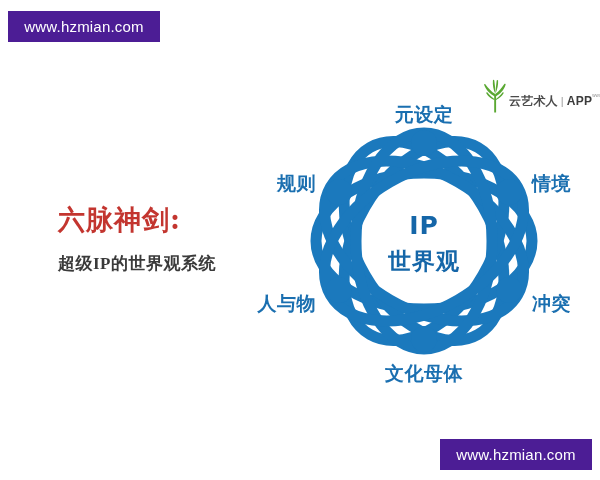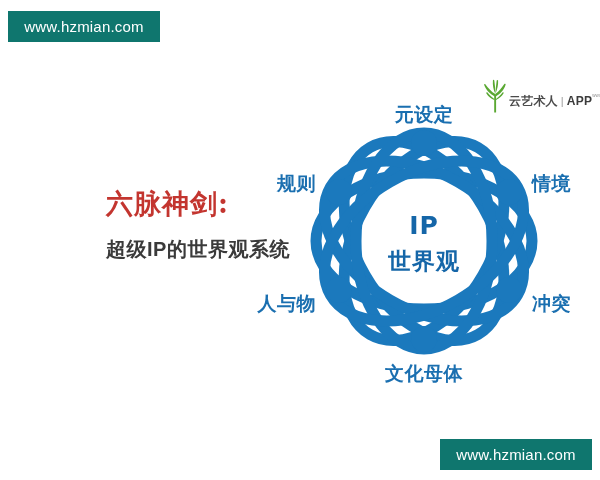--- a/index.html
+++ b/index.html
@@ -12,21 +12,21 @@
     height: 480px;
     position: relative;
     overflow: hidden;
     font-family: "Liberation Sans", sans-serif;
     background: #ffffff;
   }
 
   
   .watermark {
     position: absolute;
-    background: #0f766e;
+    background: #4c1d95;
     color: #ffffff;
     font-family: "Liberation Sans", sans-serif;
     font-size: 15px;
     letter-spacing: 0.2px;
     display: flex;
     align-items: center;
     justify-content: center;
     white-space: nowrap;
   }
   #watermark-top-left {
@@ -39,37 +39,36 @@
     left: 440px;
     top: 439px;
     width: 152px;
     height: 31px;
   }
 
   
   #headline-block {
     position: absolute;
     left: 58px;
-    top: 188px;
+    top: 204px;
     width: 220px;
-    margin-left: 48px;
   }
   #headline-title {
     font-family: "DejaVu Serif", "Liberation Serif", serif;
     font-size: 27px;
     font-weight: bold;
     color: #c3352f;
     letter-spacing: 1px;
     line-height: 1.15;
     white-space: nowrap;
   }
   #headline-subtitle {
     margin-top: 17px;
-    font-family: Liberation Sans, sans-serif;
-    font-size: 20px;
+    font-family: Liberation Serif, serif;
+    font-size: 17px;
     font-weight: bold;
     color: #3a3a3a;
     letter-spacing: 0.5px;
     white-space: nowrap;
   }
 
   
   #brand-logo {
     position: absolute;
     left: 481px;

